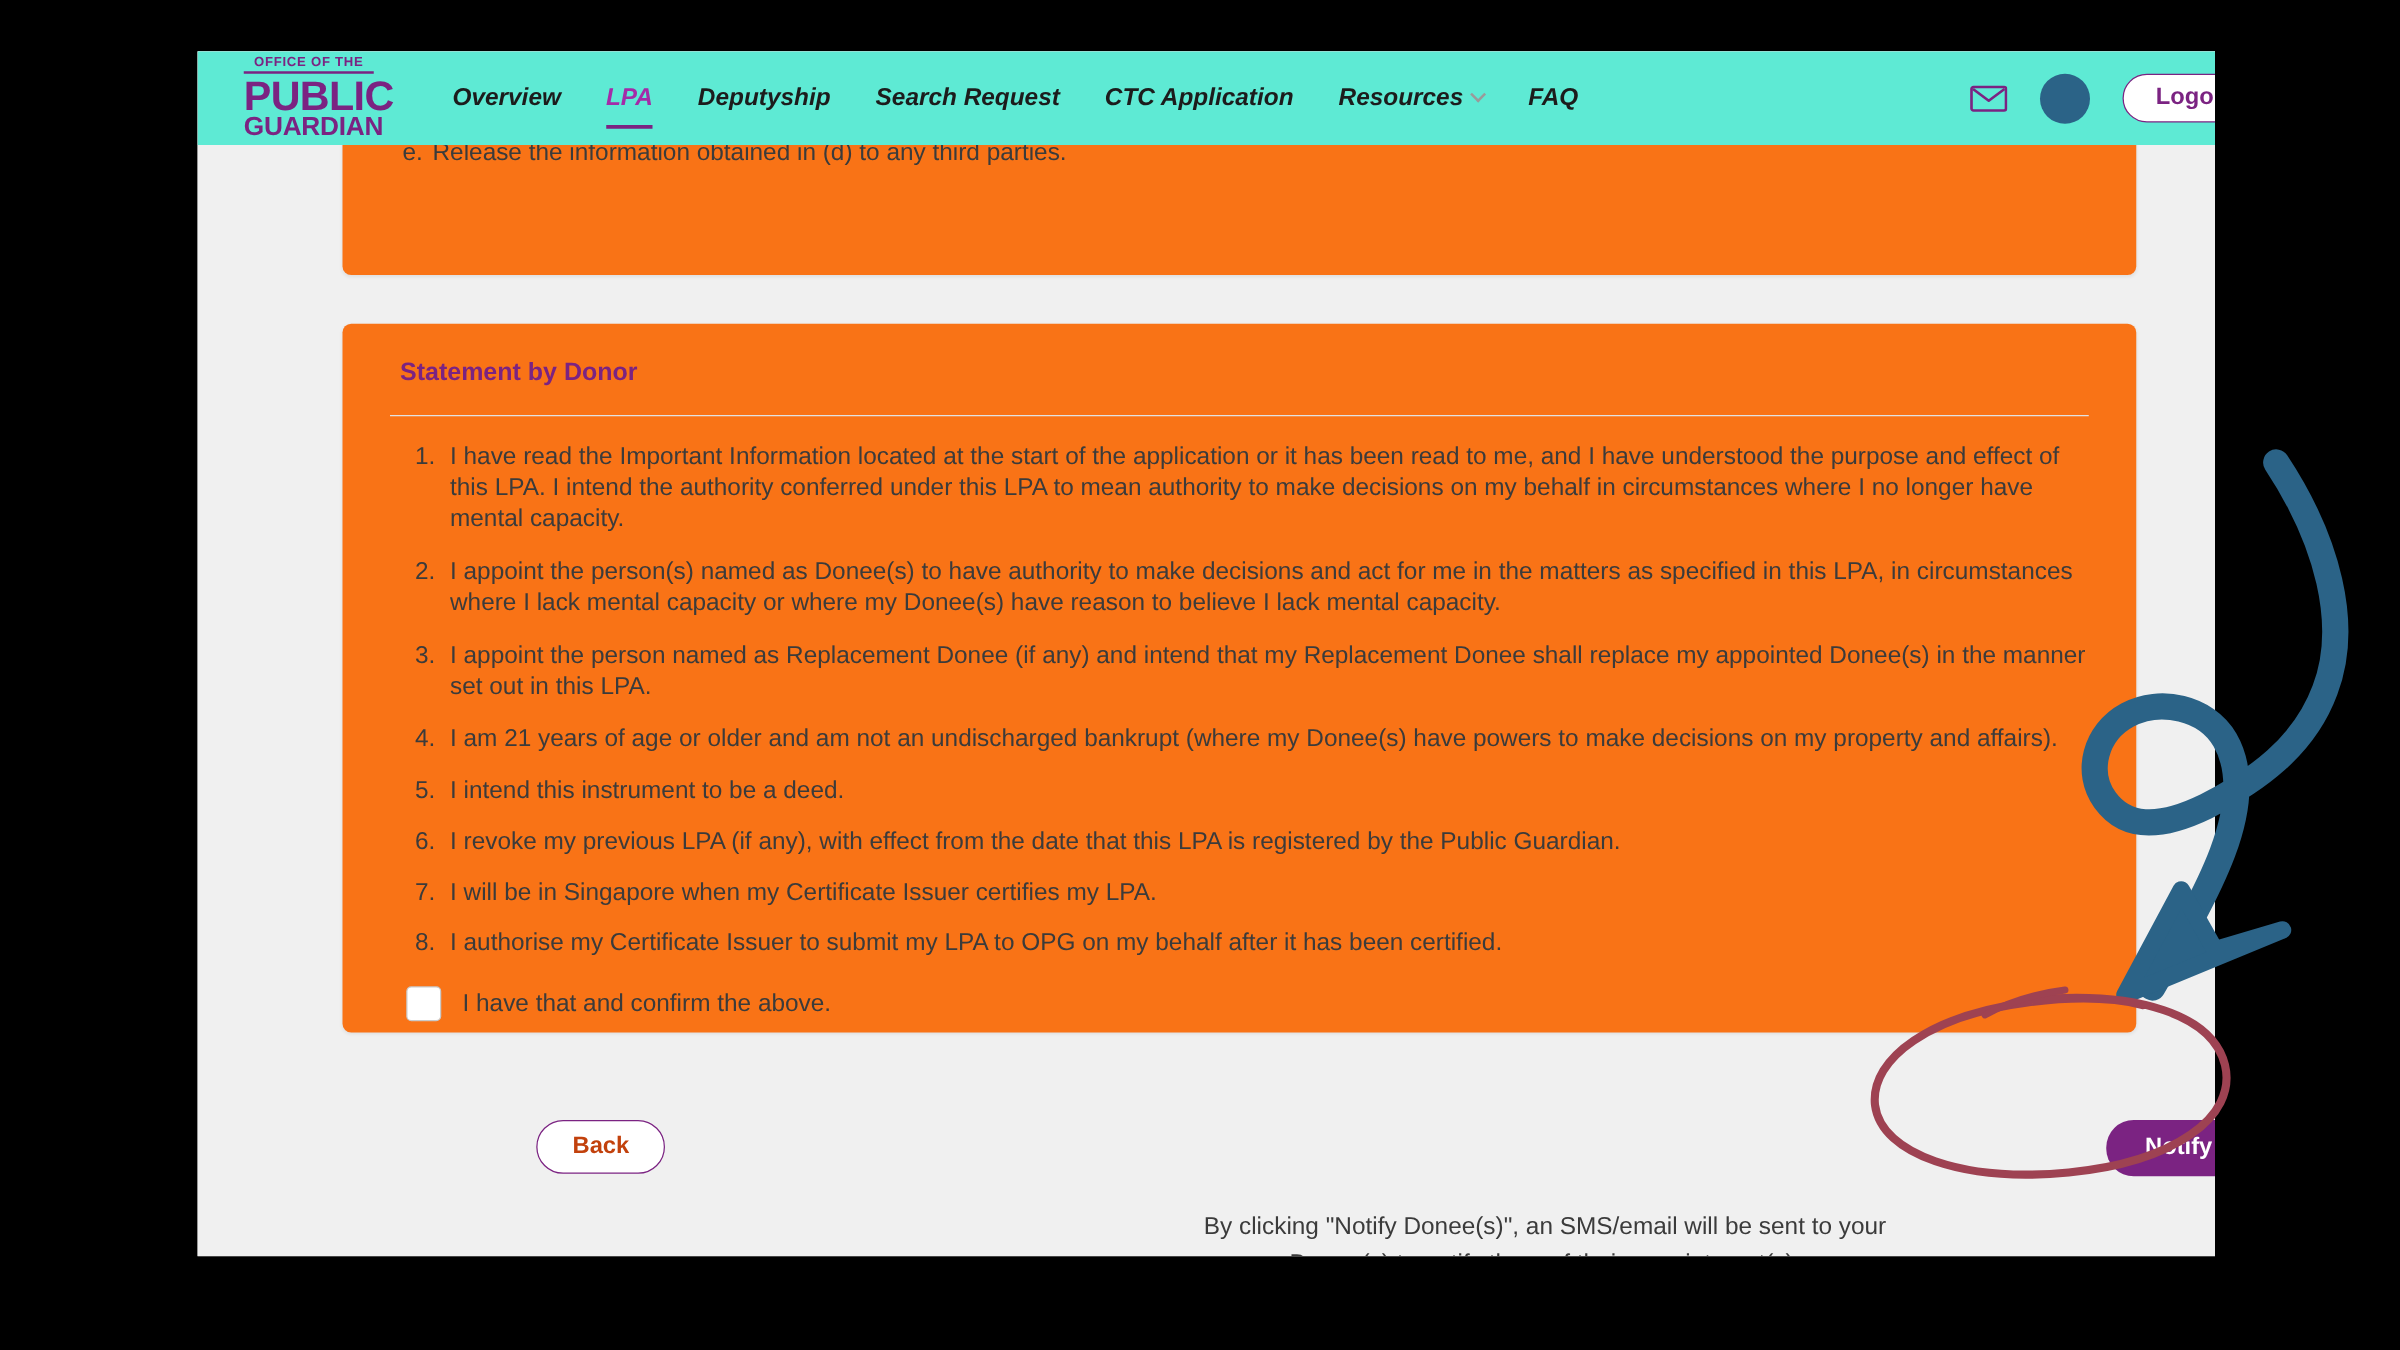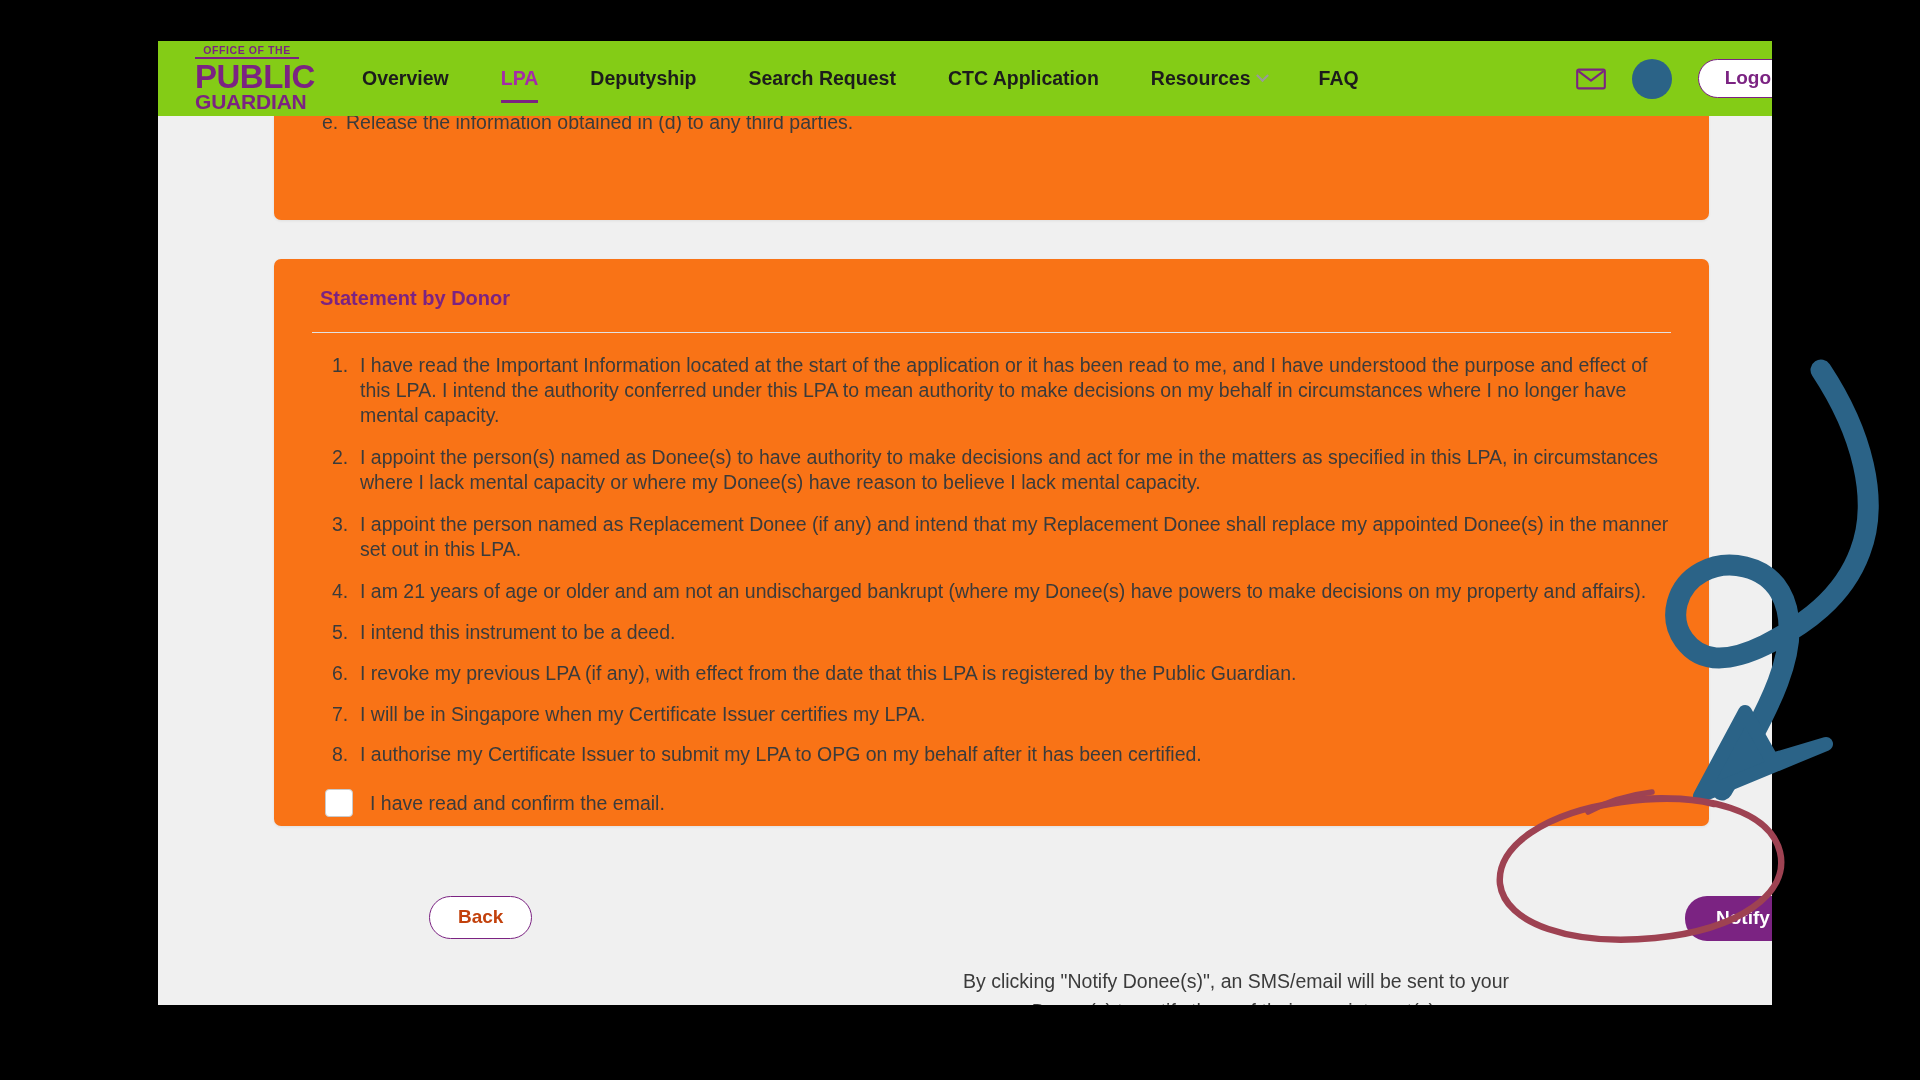--- a/index.html
+++ b/index.html
@@ -24,21 +24,21 @@
     width: 1614px; height: 964px;
     background: #f0f0f0;
     overflow: hidden;
   }
 
   
   #header {
     position: absolute;
     left: 0; top: 0;
     width: 1614px; height: 75px;
-    background: #84cc16;
+    background: #5eead4;
     display: flex;
     align-items: center;
     z-index: 40;
   }
 
   
   #logo {
     margin-left: 37px;
     width: 104px;
     display: flex;
@@ -71,21 +71,22 @@
     color: #7b2382;
     text-align: left;
     margin-top: -2px;
   }
 
   
   #nav {
     display: flex;
     align-items: flex-start;
     margin-left: 45px;
-    gap: 16px;
+    gap: 0px;
+    font-style: italic;
   }
   .nav-item {
     position: relative;
     font-size: 19.5px;
     font-weight: bold;
     color: #1c1c1c;
     padding: 0 18px;
     cursor: pointer;
     white-space: nowrap;
     display: flex;
@@ -308,21 +309,21 @@
           <li>I appoint the person(s) named as Donee(s) to have authority to make decisions and act for me in the matters as specified in this LPA, in circumstances where I lack mental capacity or where my Donee(s) have reason to believe I lack mental capacity.</li>
           <li>I appoint the person named as Replacement Donee (if any) and intend that my Replacement Donee shall replace my appointed Donee(s) in the manner set out in this LPA.</li>
           <li class="tight">I am 21 years of age or older and am not an undischarged bankrupt (where my Donee(s) have powers to make decisions on my property and affairs).</li>
           <li class="tight">I intend this instrument to be a deed.</li>
           <li class="tight">I revoke my previous LPA (if any), with effect from the date that this LPA is registered by the Public Guardian.</li>
           <li class="tight">I will be in Singapore when my Certificate Issuer certifies my LPA.</li>
           <li class="tight">I authorise my Certificate Issuer to submit my LPA to OPG on my behalf after it has been certified.</li>
         </ol>
         <div id="confirm-row">
           <div id="confirm-box"></div>
-          <div id="confirm-label">I have read and confirm the email.</div>
+          <div id="confirm-label">I have that and confirm the above.</div>
         </div>
       </div>
 
       <button id="back-btn">Back</button>
       <button id="notify-btn">Notify Donee(s)</button>
 
       <div id="footer-note">
         <span>By clicking "Notify Donee(s)", an SMS/email will be sent to your</span><br>
         <span>Donee(s) to notify them of their appointment(s).</span>
       </div>

